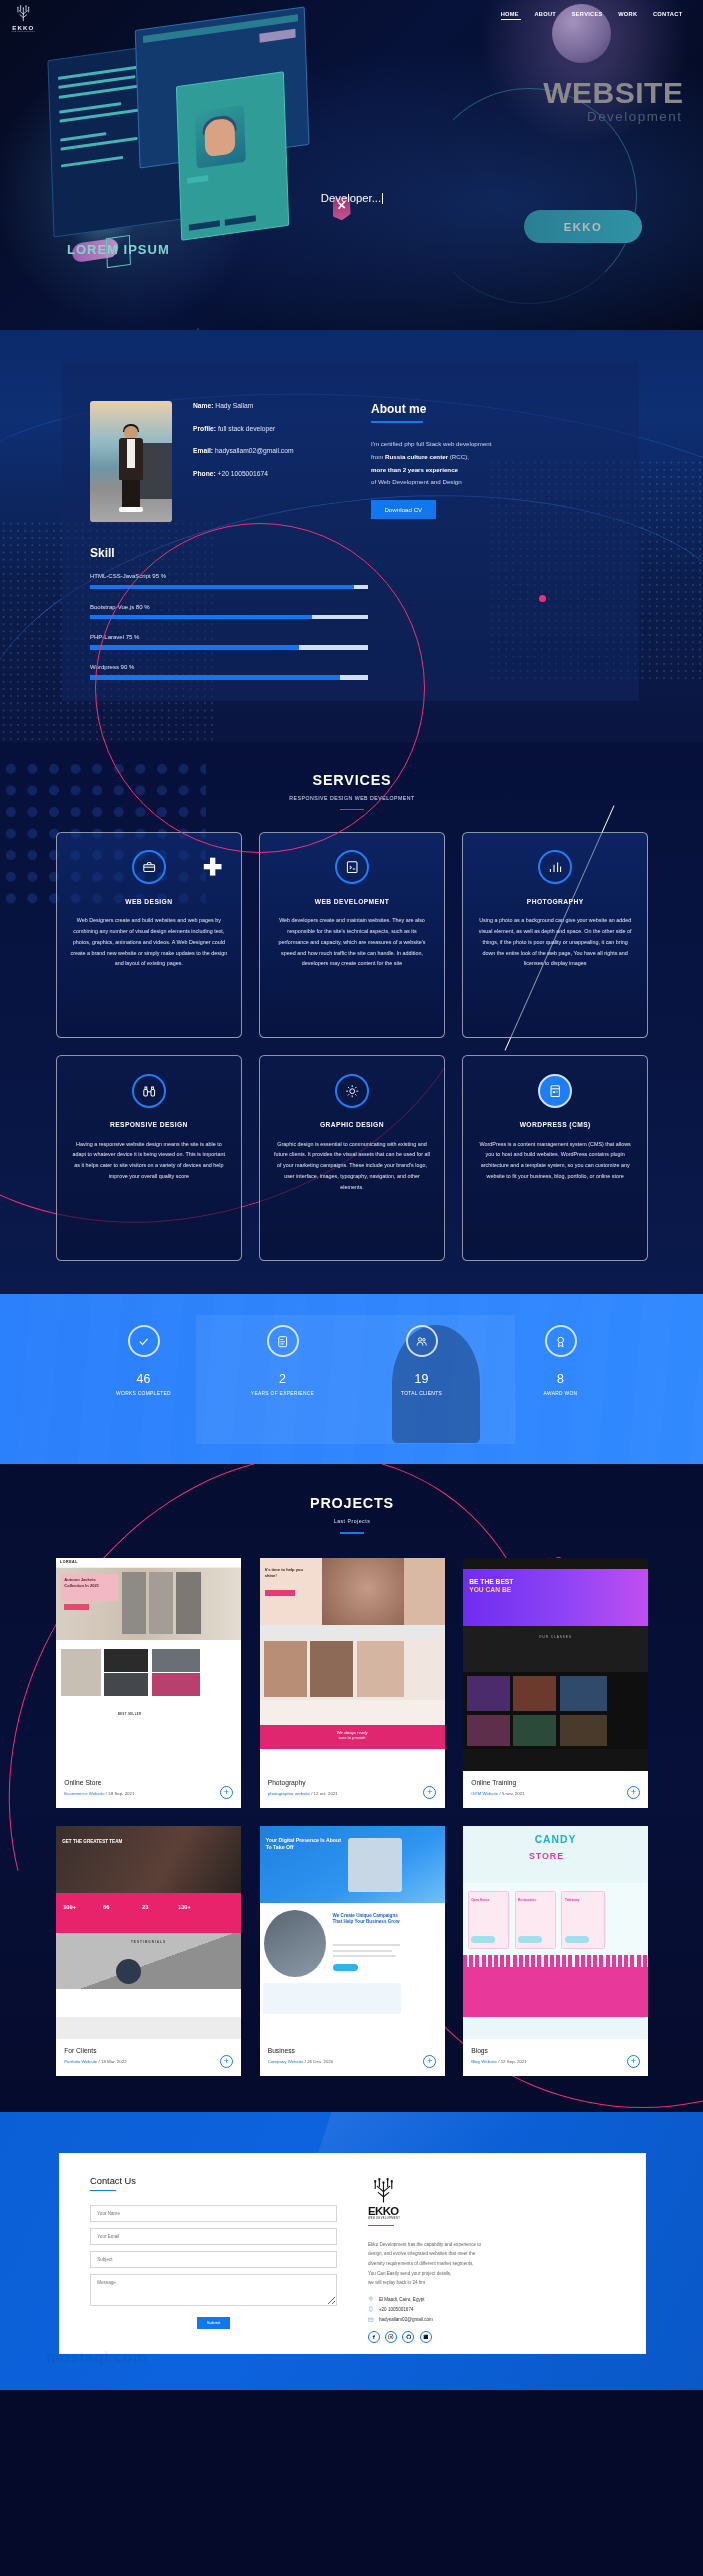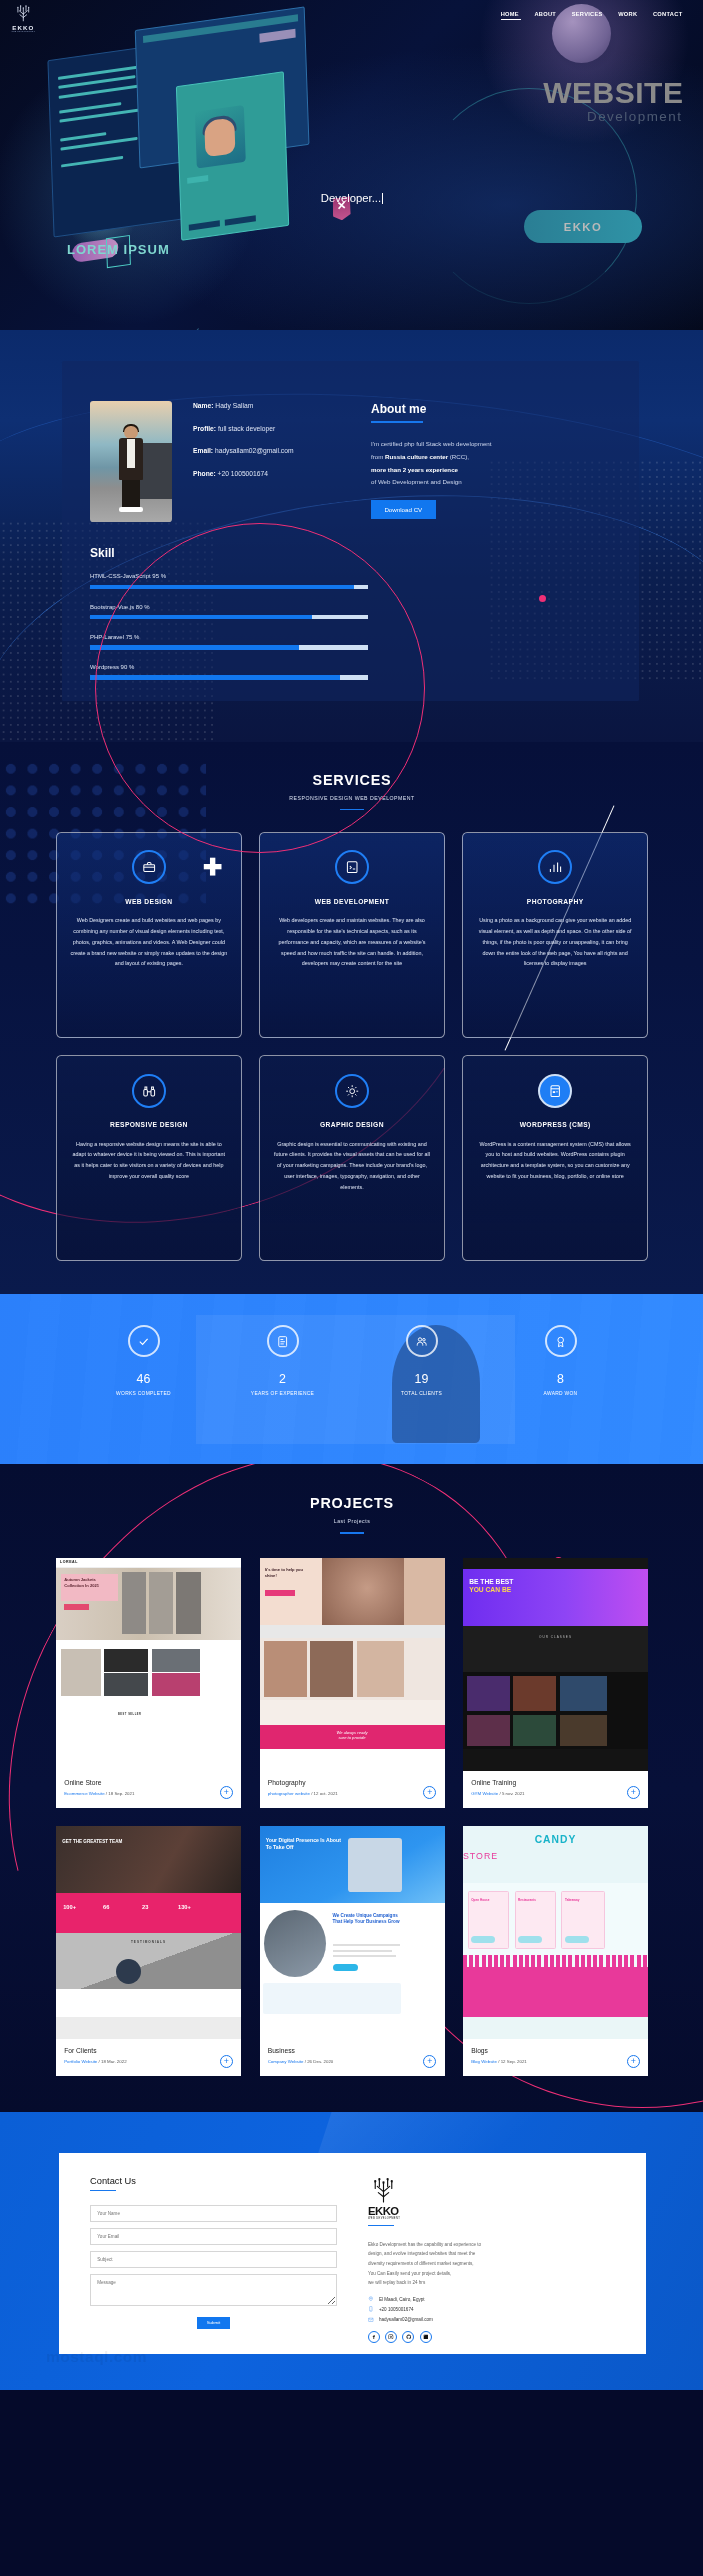--- a/index.html
+++ b/index.html
@@ -696,21 +696,21 @@
         </div>
         <div class="plusBtn">+</div>
       </div>
     </div>
 
     <div class="pCard">
       <div class="pThumb">
         <div class="tA" style="background:#eaf6f7;"></div>
         <div class="sw" style="left:0;top:0;right:0;height:57px;background:#e8f6f8;"></div>
         <div class="sw" style="left:0;top:8.2px;right:0;text-align:center;font-size:10.3px;font-weight:bold;color:#18b3c9;letter-spacing:1px;">CANDY</div>
-        <div class="sw" style="left:0;top:25px;right:18px;font-size:8.8px;font-weight:normal;color:#e8399a;letter-spacing:1px;">STORE</div>
+        <div class="sw" style="left:0;top:25px;right:18px;text-align:center;font-size:8.8px;font-weight:bold;color:#e8399a;letter-spacing:1px;">STORE</div>
         <div class="sw" style="left:0;top:57px;right:0;height:72px;background:#f2fbfc;"></div>
         <div class="sw" style="left:5.2px;top:65px;width:41px;height:58px;background:#fde9f2;border:0.5px solid #f6c6de;border-radius:1.5px;"></div>
         <div class="sw" style="left:52px;top:65px;width:41px;height:58px;background:#fde9f2;border:0.5px solid #f6c6de;border-radius:1.5px;"></div>
         <div class="sw" style="left:98px;top:65px;width:44px;height:58px;background:#fde9f2;border:0.5px solid #f6c6de;border-radius:1.5px;"></div>
         <div class="sw" style="left:8.2px;top:72px;font-size:3.1px;color:#e8399a;font-weight:bold;">Open House</div>
         <div class="sw" style="left:55px;top:72px;font-size:3.1px;color:#e8399a;font-weight:bold;">Restaurants</div>
         <div class="sw" style="left:102px;top:72px;font-size:3.1px;color:#e8399a;font-weight:bold;">Takeaway</div>
         <div class="sw" style="left:8.2px;top:110px;width:24px;height:6.7px;border-radius:3.6px;background:#9fe0ec;"></div>
         <div class="sw" style="left:55px;top:110px;width:24px;height:6.7px;border-radius:3.6px;background:#9fe0ec;"></div>
         <div class="sw" style="left:102px;top:110px;width:24px;height:6.7px;border-radius:3.6px;background:#9fe0ec;"></div>

